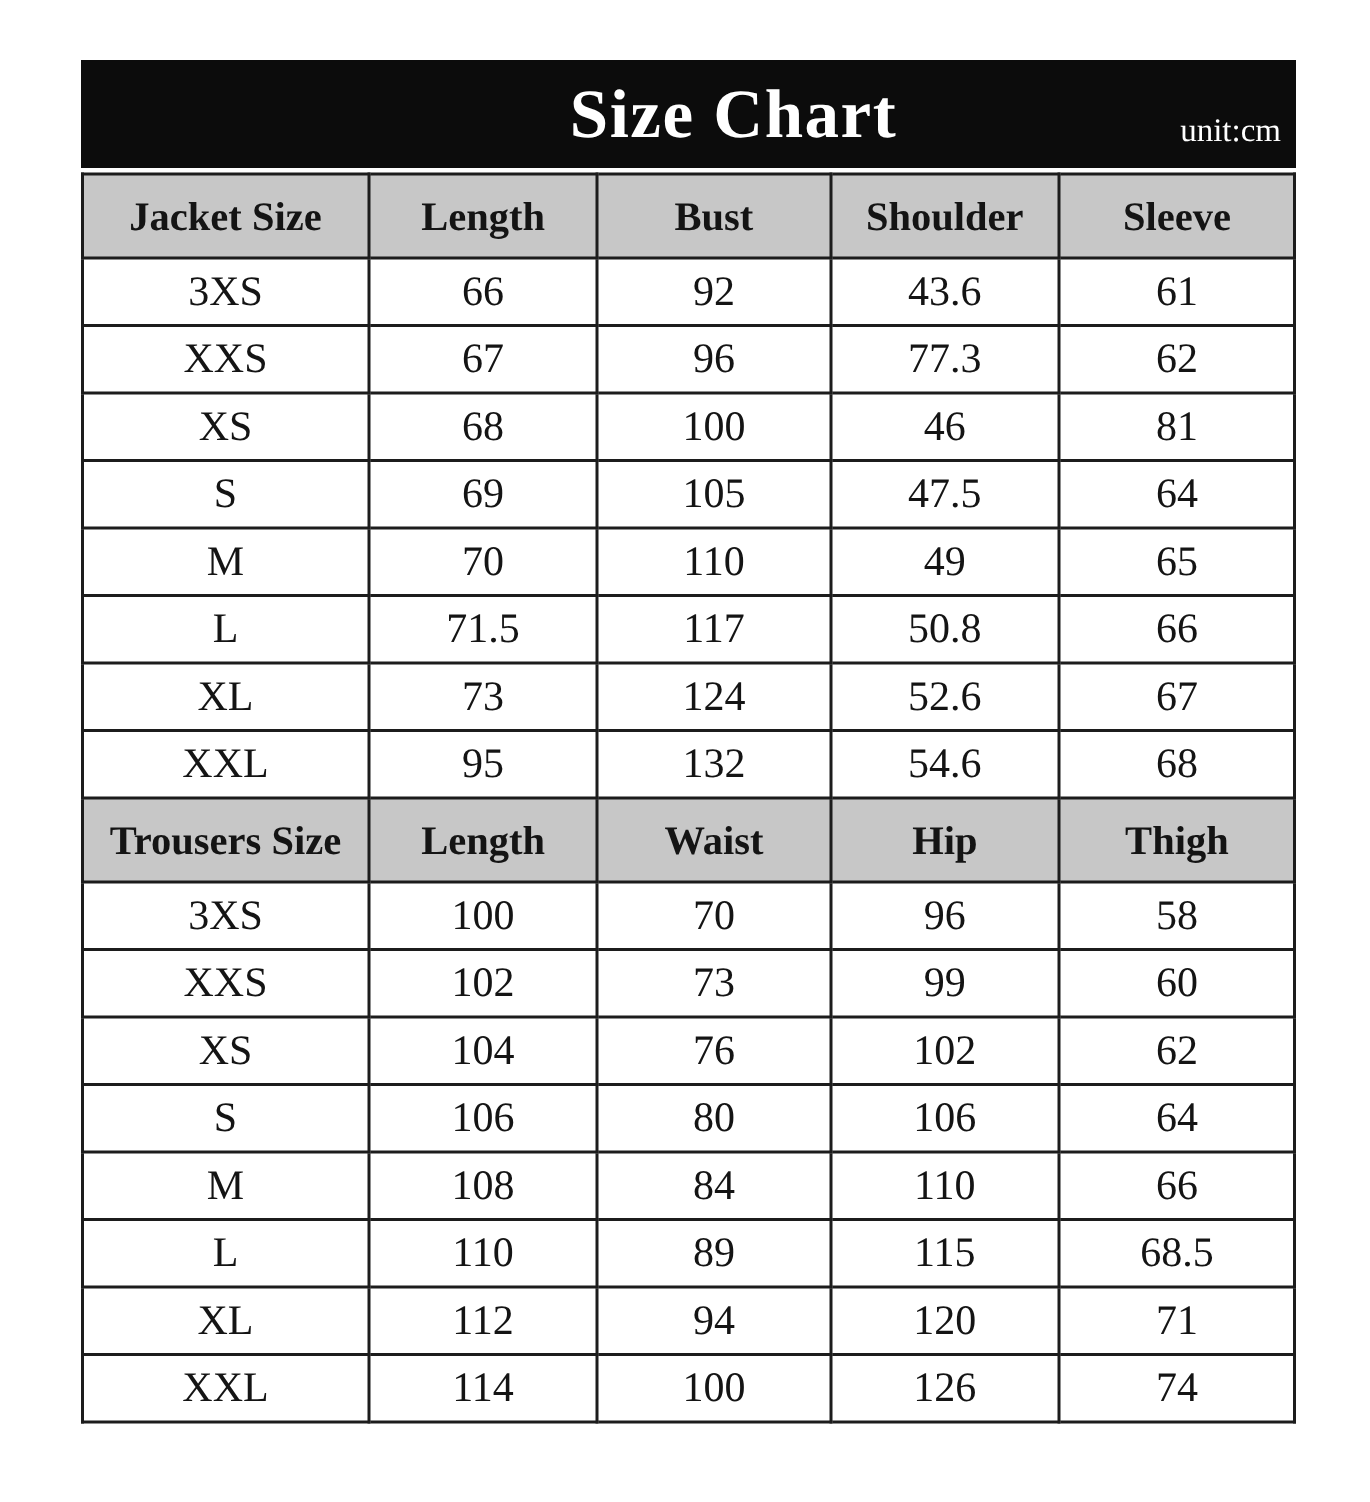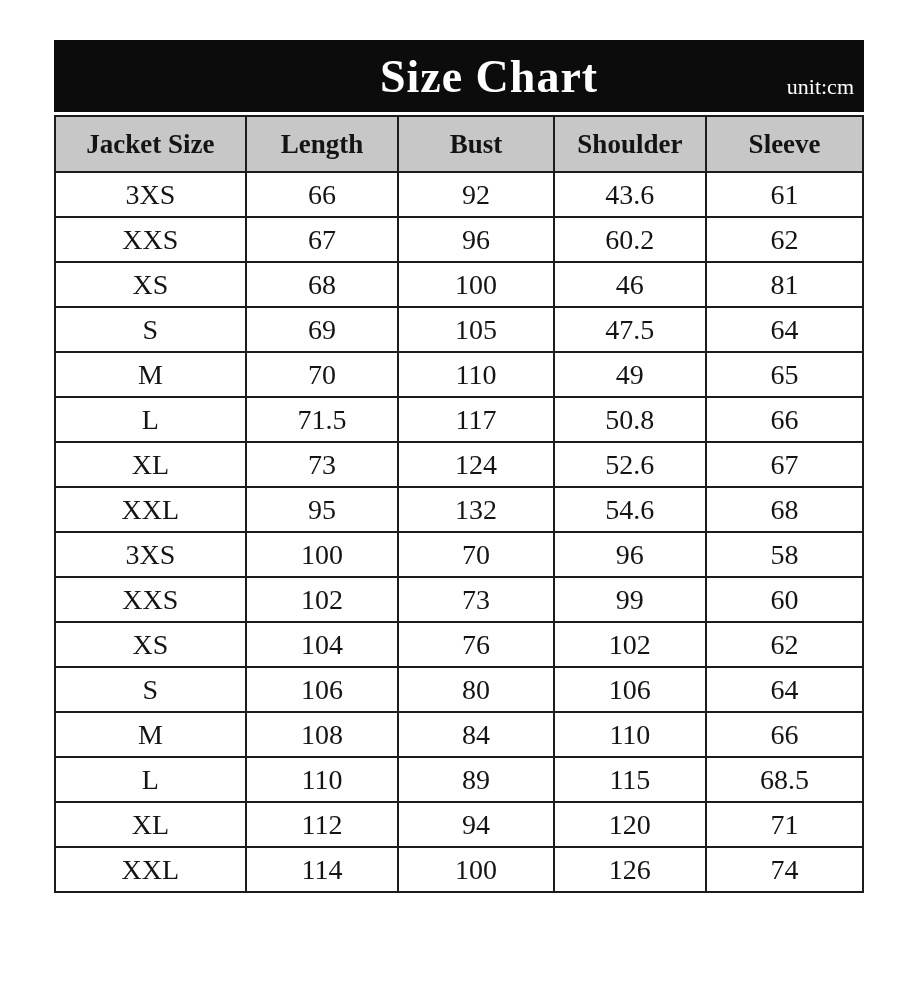--- a/index.html
+++ b/index.html
@@ -110,21 +110,21 @@
           <td>3XS</td>
           <td>66</td>
           <td>92</td>
           <td>43.6</td>
           <td>61</td>
         </tr>
         <tr>
           <td>XXS</td>
           <td>67</td>
           <td>96</td>
-          <td>60.2</td>
+          <td>77.3</td>
           <td>62</td>
         </tr>
         <tr>
           <td>XS</td>
           <td>68</td>
           <td>100</td>
           <td>46</td>
           <td>81</td>
         </tr>
         <tr>
@@ -157,20 +157,27 @@
         </tr>
         <tr>
           <td>XXL</td>
           <td>95</td>
           <td>132</td>
           <td>54.6</td>
           <td>68</td>
         </tr>
 
         <tr>
+          <th>Trousers Size</th>
+          <th>Length</th>
+          <th>Waist</th>
+          <th>Hip</th>
+          <th>Thigh</th>
+        </tr>
+        <tr>
           <td>3XS</td>
           <td>100</td>
           <td>70</td>
           <td>96</td>
           <td>58</td>
         </tr>
         <tr>
           <td>XXS</td>
           <td>102</td>
           <td>73</td>

